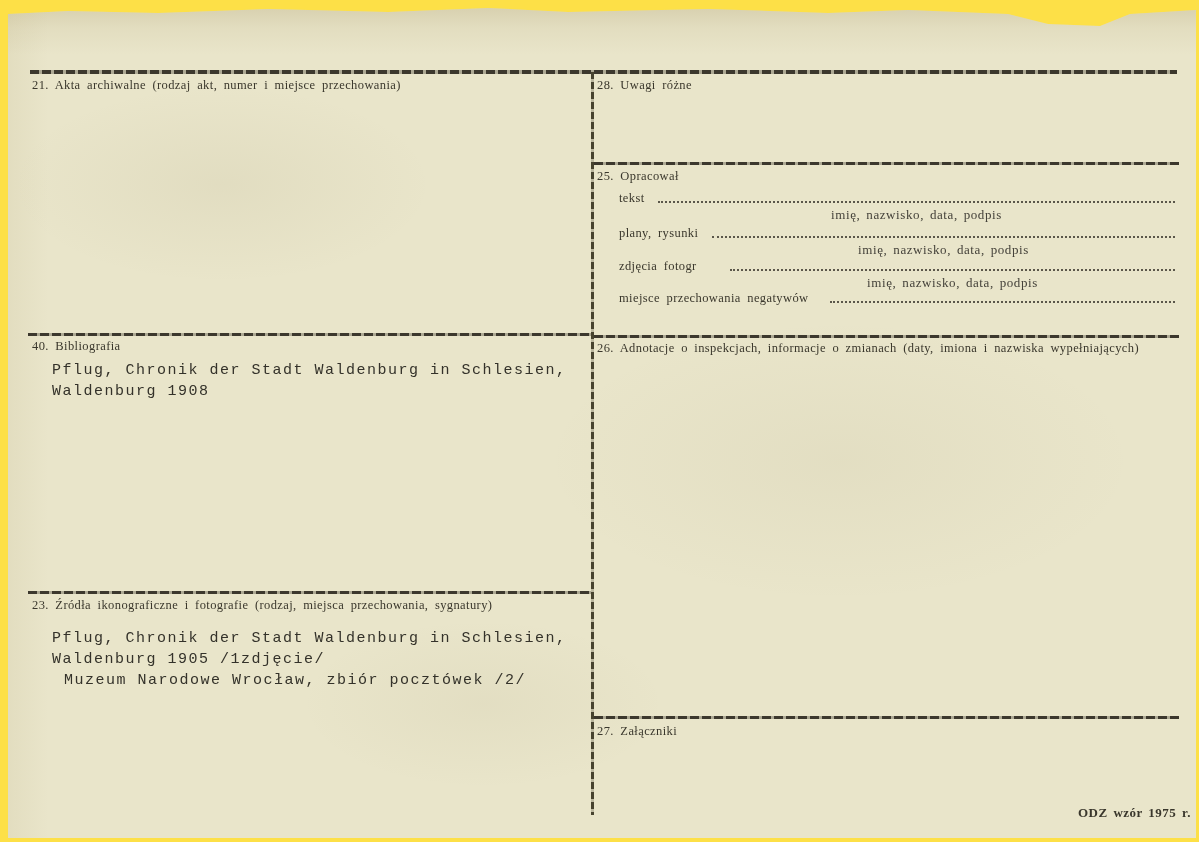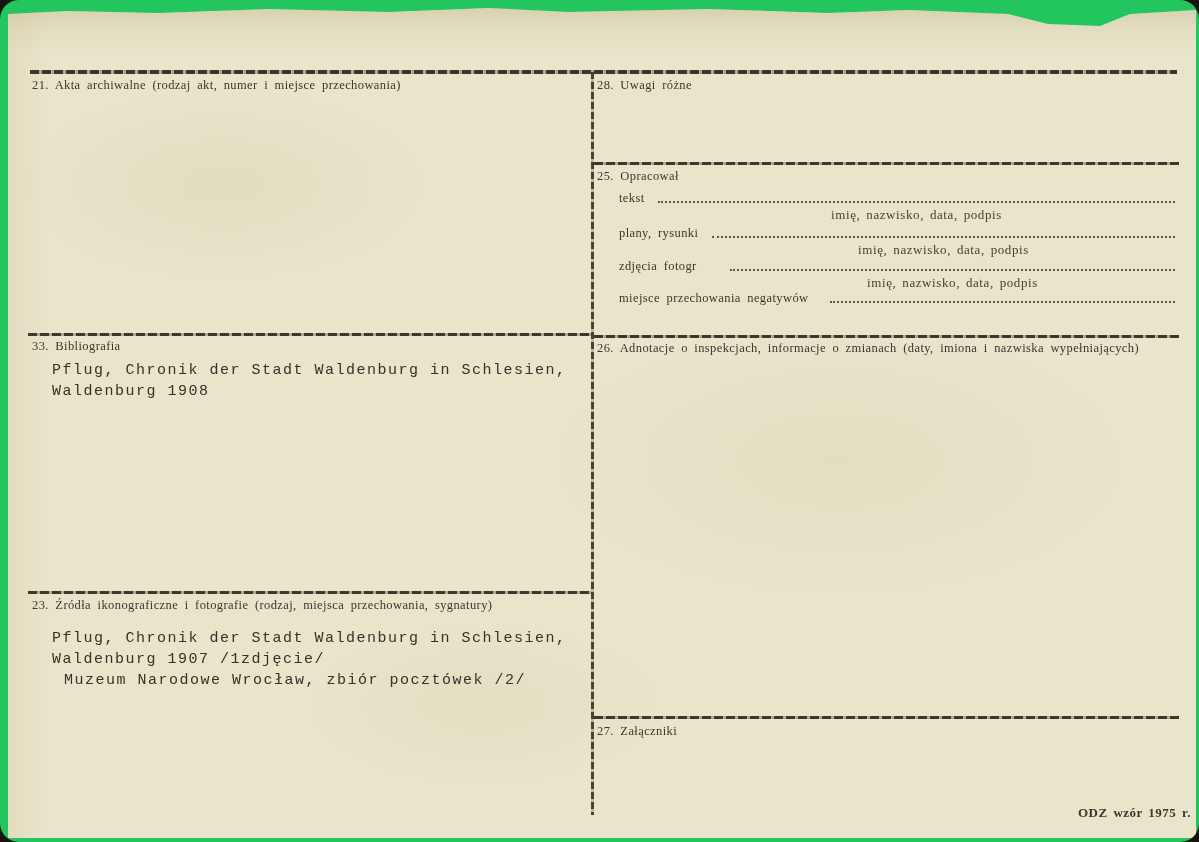--- a/index.html
+++ b/index.html
@@ -1,22 +1,21 @@
 <!DOCTYPE html>
 <html><head>
 <meta charset="utf-8">
 <style>
   html,body{margin:0;padding:0;background:#17140f;}
   .scan{
     position:relative;
     width:1199px;height:842px;
-    background:#22c55e;
+    background:#fde047;
     overflow:hidden;
     font-family:"Liberation Serif","DejaVu Serif",serif;
-    border-radius:19px;
   }
   .paper{
     position:absolute;left:8px;top:0;width:1188px;height:838px;
     background:
       radial-gradient(ellipse 300px 140px at 18% 22%, rgba(125,112,70,.07), rgba(125,112,70,0) 70%),
       radial-gradient(ellipse 420px 200px at 70% 55%, rgba(125,112,70,.06), rgba(125,112,70,0) 70%),
       radial-gradient(ellipse 260px 120px at 40% 84%, rgba(125,112,70,.06), rgba(125,112,70,0) 70%),
       linear-gradient(180deg, rgba(168,152,100,.32) 0px, rgba(168,152,100,.10) 28px, rgba(168,152,100,0) 55px),
       linear-gradient(90deg, rgba(168,152,100,.10) 0px, rgba(168,152,100,0) 40px),
       #e9e5ca;
@@ -52,27 +51,27 @@
   <div class="hline thick" style="left:30px;top:70px;width:1147px;"></div>
   <div class="vline" style="left:591px;top:72px;height:743px;"></div>
   <div class="hline" style="left:28px;top:333px;width:563px;"></div>
   <div class="hline" style="left:28px;top:591px;width:563px;"></div>
   <div class="hline" style="left:594px;top:162px;width:585px;"></div>
   <div class="hline" style="left:594px;top:335px;width:585px;"></div>
   <div class="hline" style="left:594px;top:716px;width:585px;"></div>
 
   <div class="lbl" style="left:32px;top:78px;">21. Akta archiwalne (rodzaj akt, numer i miejsce przechowania)</div>
 
-  <div class="lbl" style="left:32px;top:339px;">33. Bibliografia</div>
+  <div class="lbl" style="left:32px;top:339px;">40. Bibliografia</div>
   <div class="typed" style="left:52px;top:360px;">Pflug, Chronik der Stadt Waldenburg in Schlesien,</div>
   <div class="typed" style="left:52px;top:381px;">Waldenburg 1908</div>
 
   <div class="lbl" style="left:32px;top:598px;">23. Źródła ikonograficzne i fotografie (rodzaj, miejsca przechowania, sygnatury)</div>
   <div class="typed" style="left:52px;top:628px;">Pflug, Chronik der Stadt Waldenburg in Schlesien,</div>
-  <div class="typed" style="left:52px;top:649px;">Waldenburg 1907 /1zdjęcie/</div>
+  <div class="typed" style="left:52px;top:649px;">Waldenburg 1905 /1zdjęcie/</div>
   <div class="typed" style="left:52px;top:670px;margin-left:12px;">Muzeum Narodowe Wrocław, zbiór pocztówek /2/</div>
 
   <div class="lbl" style="left:597px;top:78px;">28. Uwagi różne</div>
 
   <div class="lbl" style="left:597px;top:169px;">25. Opracował</div>
 
   <div class="lbl" style="left:619px;top:191px;">tekst</div>
   <div class="dotline" style="left:658px;top:201px;width:517px;"></div>
   <div class="cap" style="left:658px;top:207px;width:517px;">imię, nazwisko, data, podpis</div>
 

